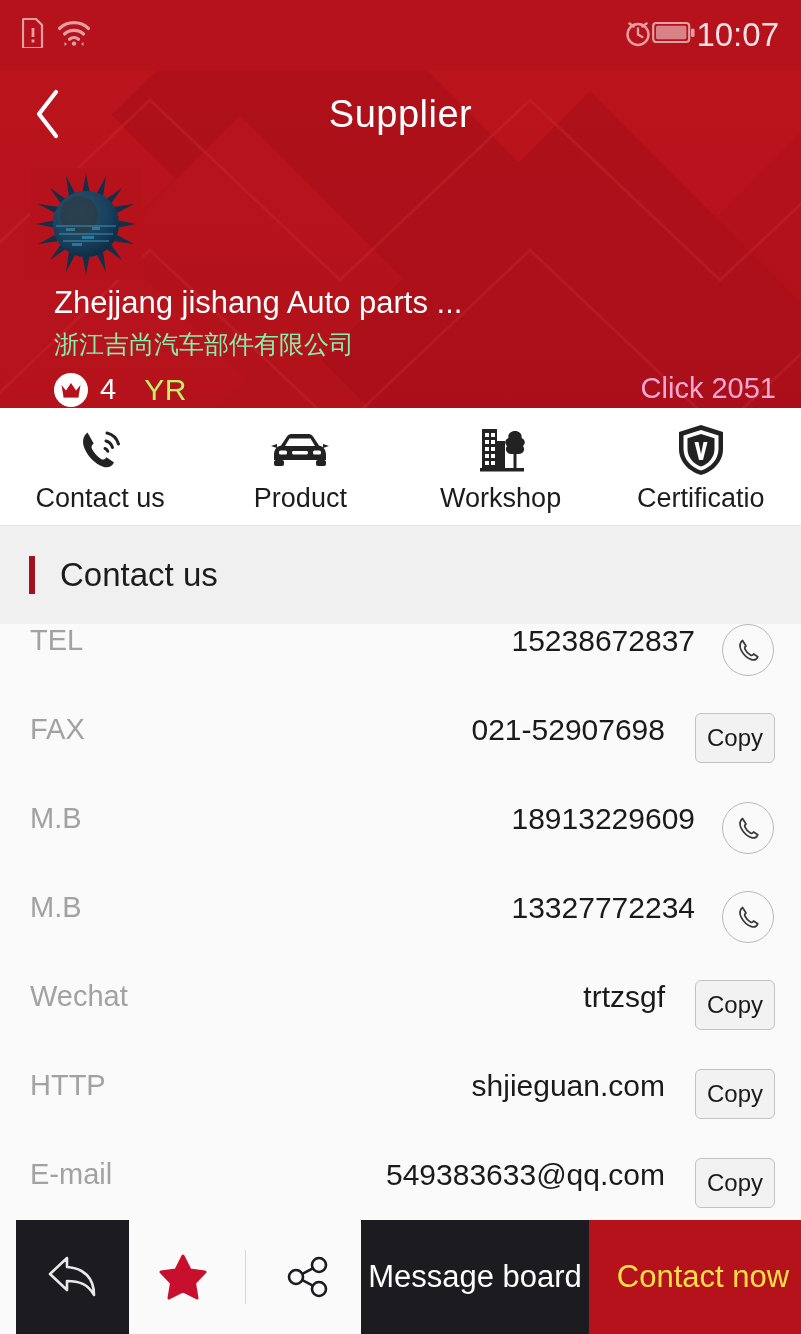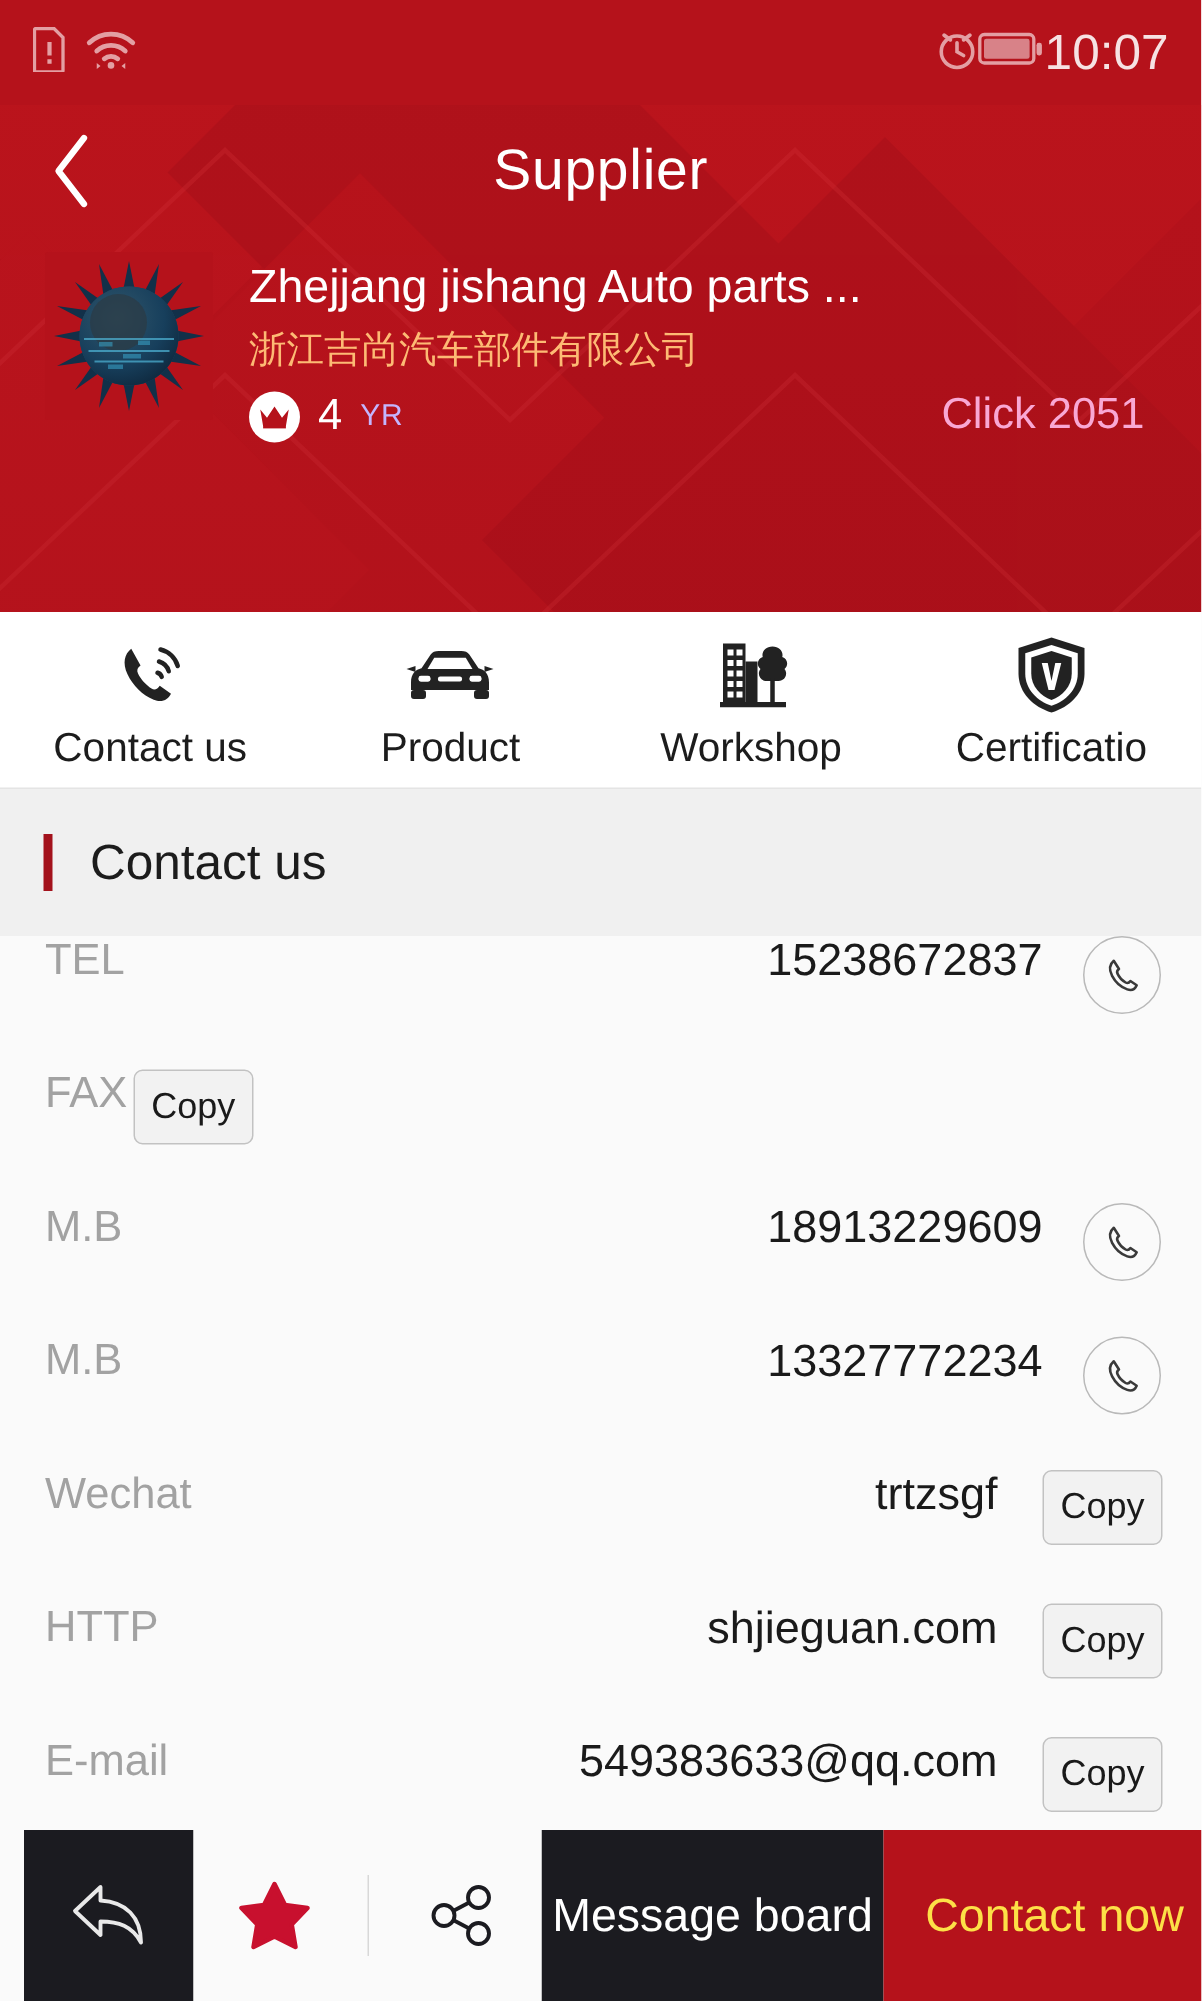--- a/index.html
+++ b/index.html
@@ -81,22 +81,23 @@
     text-align: center;
     color: #ffffff;
     font-size: 38px;
     letter-spacing: .5px;
   }
 
   .supplier {
     position: relative;
     z-index: 2;
     display: flex;
-    padding: 10px 38px 0 30px;
-    box-sizing: border-box;
+    padding: 10px 25px 0 30px;
+    box-sizing: border-box;
+    flex-direction: column;
   }
   .logo {
     width: 112px;
     height: 112px;
     flex: 0 0 112px;
     border-radius: 2px;
     position: relative;
     overflow: hidden;
   }
   .logo svg { display: block; }
@@ -107,21 +108,21 @@
     padding-top: 4px;
   }
   .sup-name-en {
     color: #ffffff;
     font-size: 31px;
     line-height: 38px;
     white-space: nowrap;
     overflow: hidden;
   }
   .sup-name-cn {
-    color: #fdba74;
+    color: #86efac;
     font-size: 25px;
     line-height: 34px;
     margin-top: 6px;
     font-family: "DejaVu Sans", sans-serif;
   }
   .sup-meta {
     display: flex;
     align-items: center;
     margin-top: 10px;
   }
@@ -134,23 +135,23 @@
     align-items: center;
     justify-content: center;
     flex: 0 0 34px;
   }
   .yr-num {
     color: #ffffff;
     font-size: 29px;
     margin-left: 12px;
   }
   .yr-unit {
-    color: #c4b5fd;
-    font-size: 20px;
-    margin-left: 12px;
+    color: #bef264;
+    font-size: 30px;
+    margin-left: 28px;
     letter-spacing: .5px;
   }
   .click-count {
     margin-left: auto;
     color: #f9a8d4;
     font-size: 29px;
     align-self: center;
     padding-bottom: 2px;
   }
 
@@ -557,20 +558,21 @@
           <svg width="26" height="26" viewBox="0 0 26 26">
             <path d="M7.5 3.5 C4.8 5.8 4.3 9.5 6.4 13.6 C8.6 17.8 12.4 21.2 16.5 22.6 C19.6 23.6 21.8 22.2 22.8 19.8
                      L18.6 17 C17.7 18.3 16.6 18.7 15.4 18 C13.2 16.7 11 14.3 10 12.1 C9.4 10.8 9.8 9.8 11 9 z" fill="none" stroke="#3a3a3a" stroke-width="1.7" stroke-linejoin="round"></path>
           </svg>
         </span>
       </span>
     </div>
 
     <div class="row">
       <span class="row-label">FAX</span>
+      <span class="row-value">021-52907698</span>
       <span class="act-wide">
         <span class="copy-btn">Copy</span>
       </span>
     </div>
 
     <div class="row">
       <span class="row-label">M.B</span>
       <span class="row-value">18913229609</span>
       <span class="act">
         <span class="call-btn">

